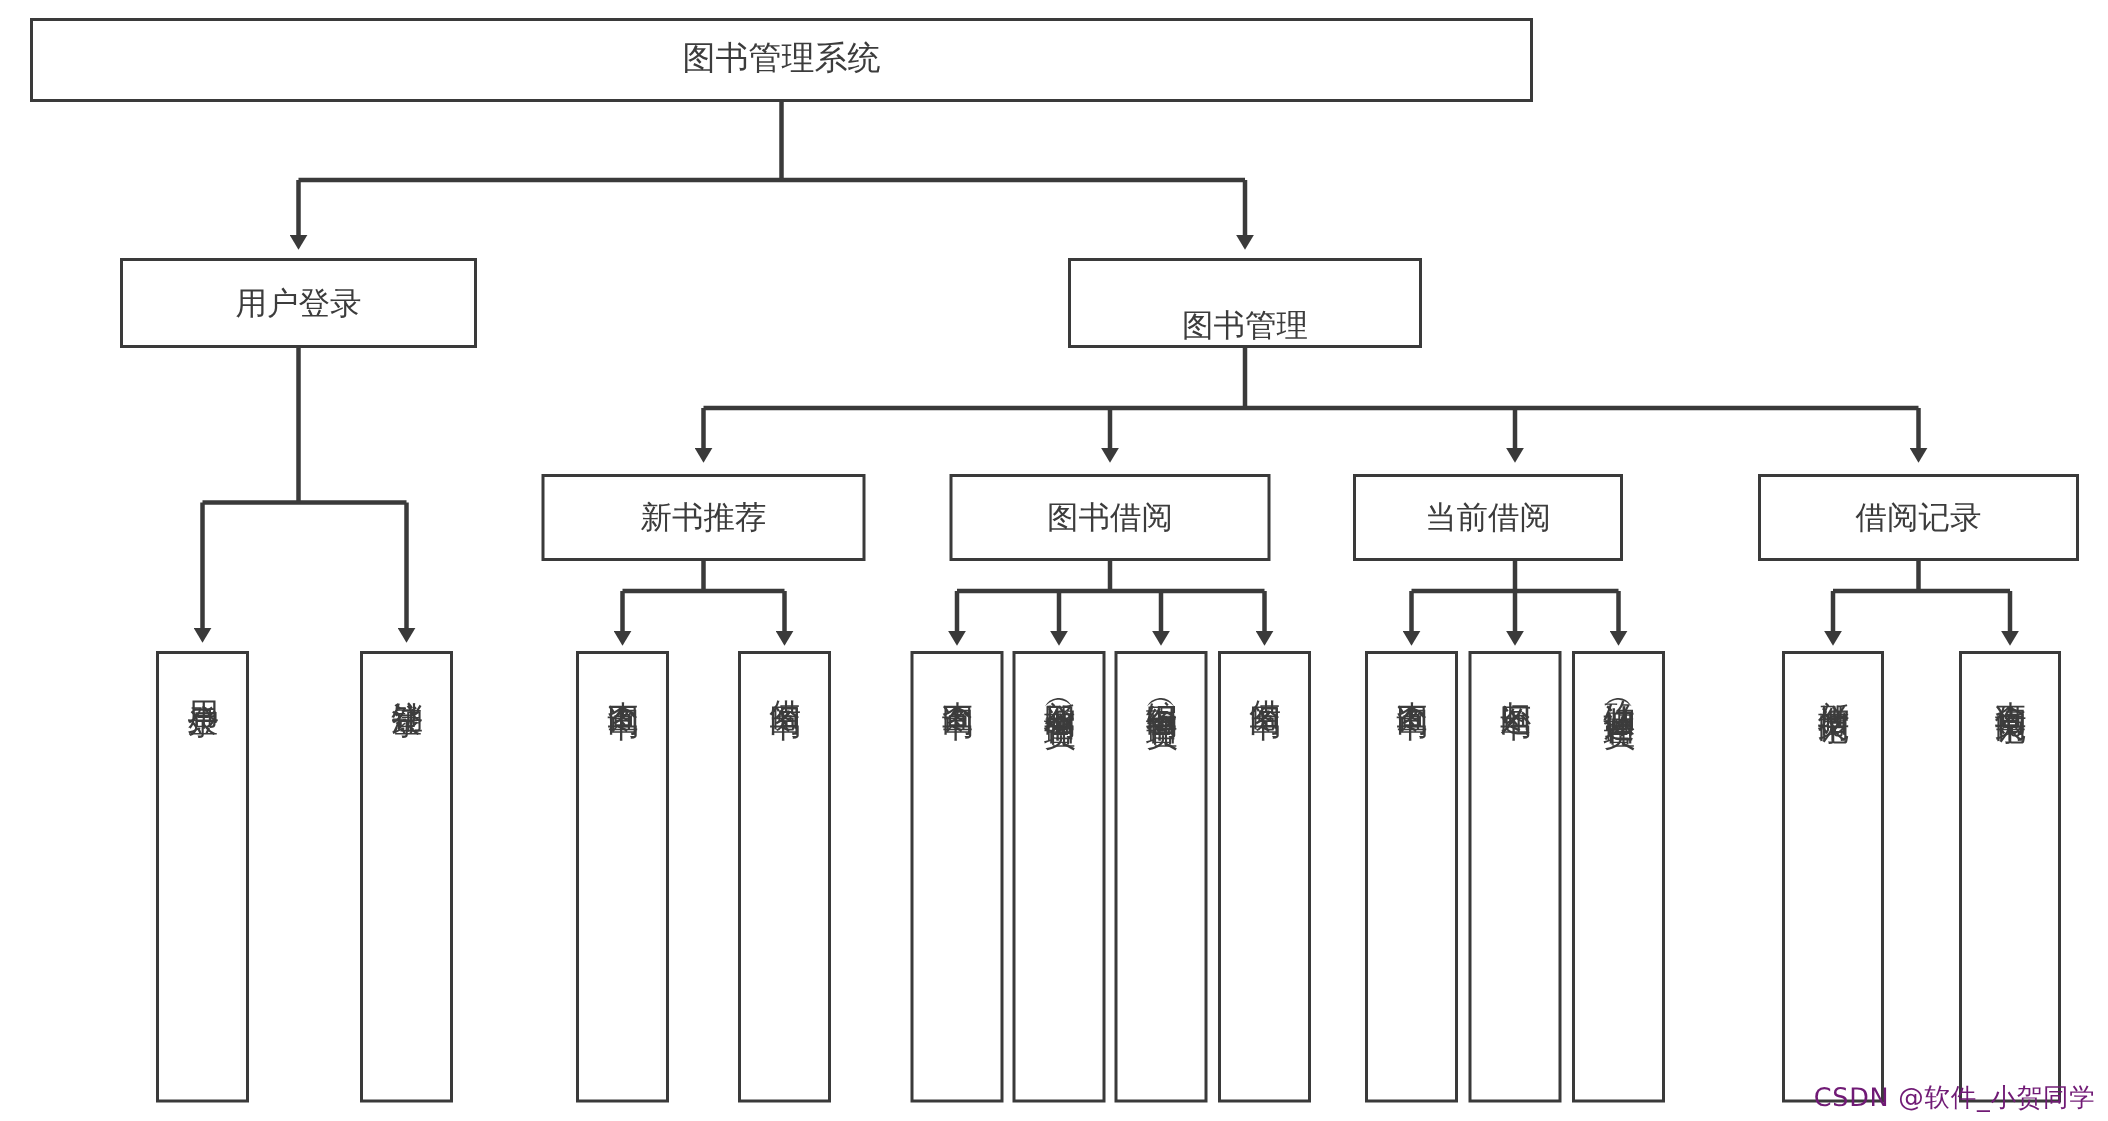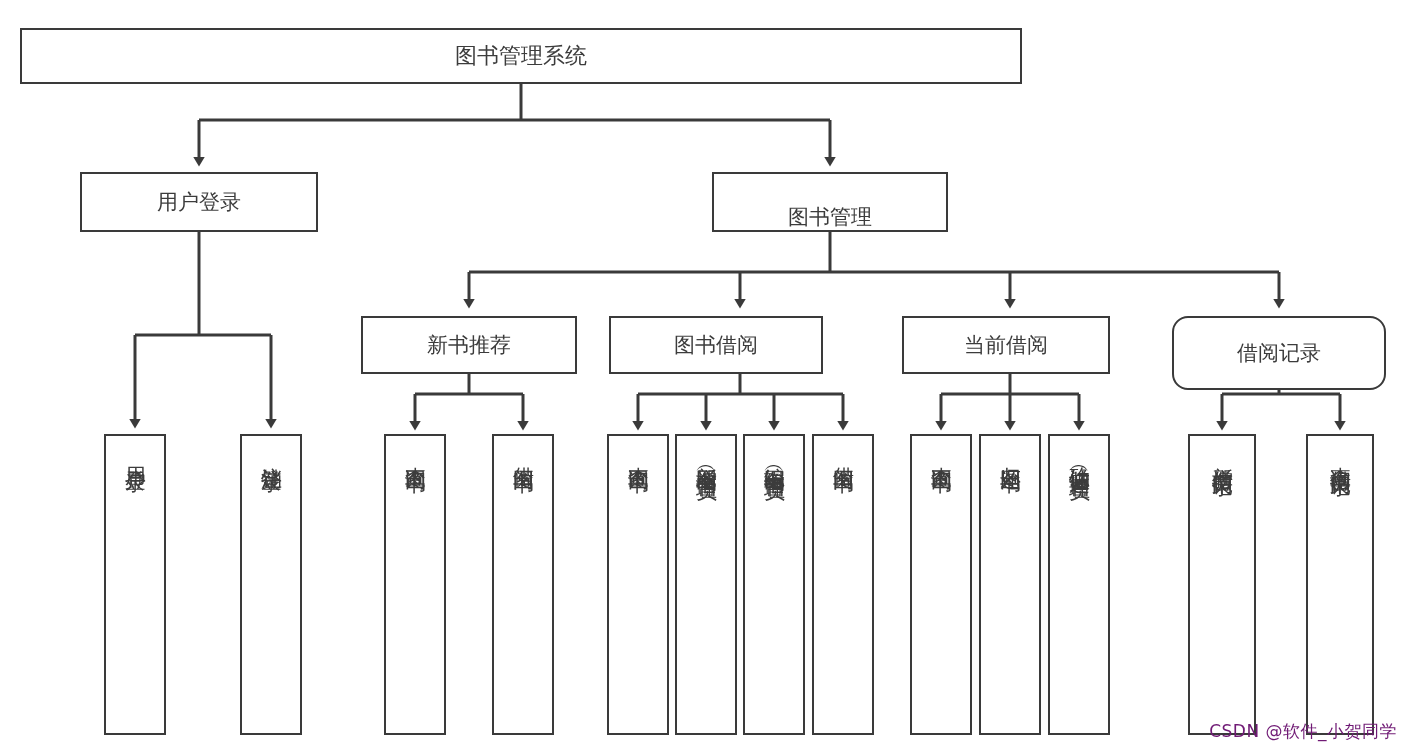--- a/index.html
+++ b/index.html
@@ -116,41 +116,41 @@
       <path d="M1010,394 L1010,422" marker-end="url(#arrow)"></path>
       <path d="M1079,394 L1079,422" marker-end="url(#arrow)"></path>
 
       <path d="M1279,374 L1279,394"></path>
       <path d="M1222,394 L1340,394"></path>
       <path d="M1222,394 L1222,422" marker-end="url(#arrow)"></path>
       <path d="M1340,394 L1340,422" marker-end="url(#arrow)"></path>
     </g>
   </svg>
 
-  <div class="node root" style="left:20px; top:12px; width:1002px; height:56px;margin-top:16px;">
+  <div class="node root" style="left:20px; top:12px; width:1002px; height:56px;">
     <span>图书管理系统</span>
   </div>
 
   <div class="node branch" style="left:80px; top:172px; width:238px; height:60px;">
     <span>用户登录</span>
   </div>
   <div class="node branch" style="left:712px; top:172px; width:236px; height:60px;align-items:flex-end;">
     <span>图书管理</span>
   </div>
 
   <div class="node branch" style="left:361px; top:316px; width:216px; height:58px;">
     <span>新书推荐</span>
   </div>
-  <div class="node branch" style="left:609px; top:316px; width:214px; height:58px;">
+  <div class="node branch" style="left:633px; top:316px; width:214px; height:58px;">
     <span>图书借阅</span>
   </div>
-  <div class="node branch" style="left:902px; top:316px; width:208px; height:58px;text-align:center;">
+  <div class="node branch" style="left:902px; top:316px; width:180px; height:58px;text-align:center;">
     <span>当前借阅</span>
   </div>
-  <div class="node branch" style="left:1172px; top:316px; width:214px; height:74px;border-radius:16px;">
+  <div class="node branch" style="left:1172px; top:316px; width:214px; height:58px;">
     <span>借阅记录</span>
   </div>
 
   <div class="node leaf" style="left:104px; top:434px; width:62px; height:301px;">
     <span class="vtext">用户登录</span>
   </div>
   <div class="node leaf" style="left:240px; top:434px; width:62px; height:301px;">
     <span class="vtext">注销登录</span>
   </div>
 

